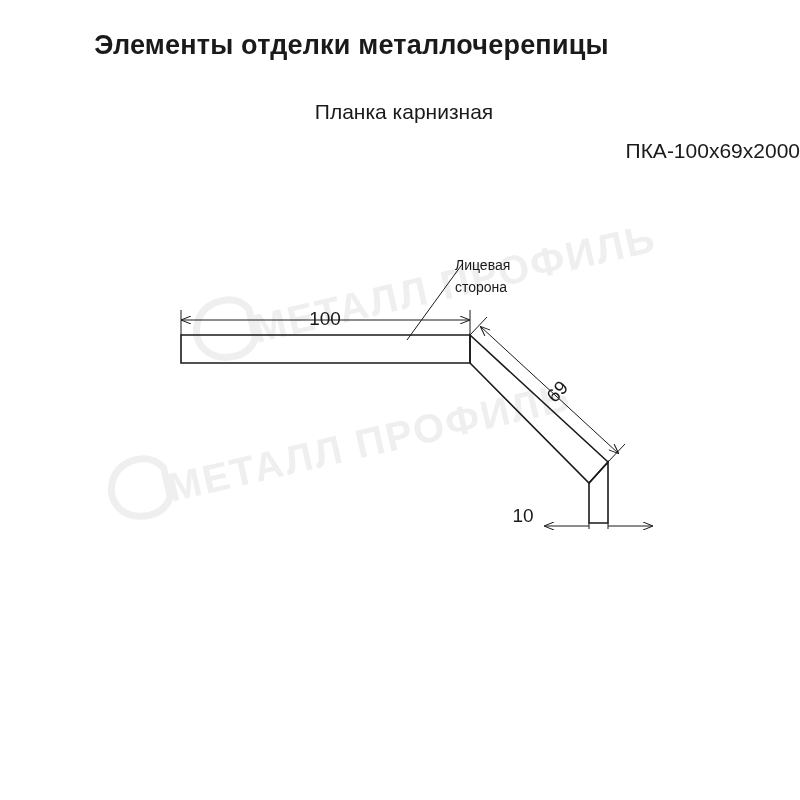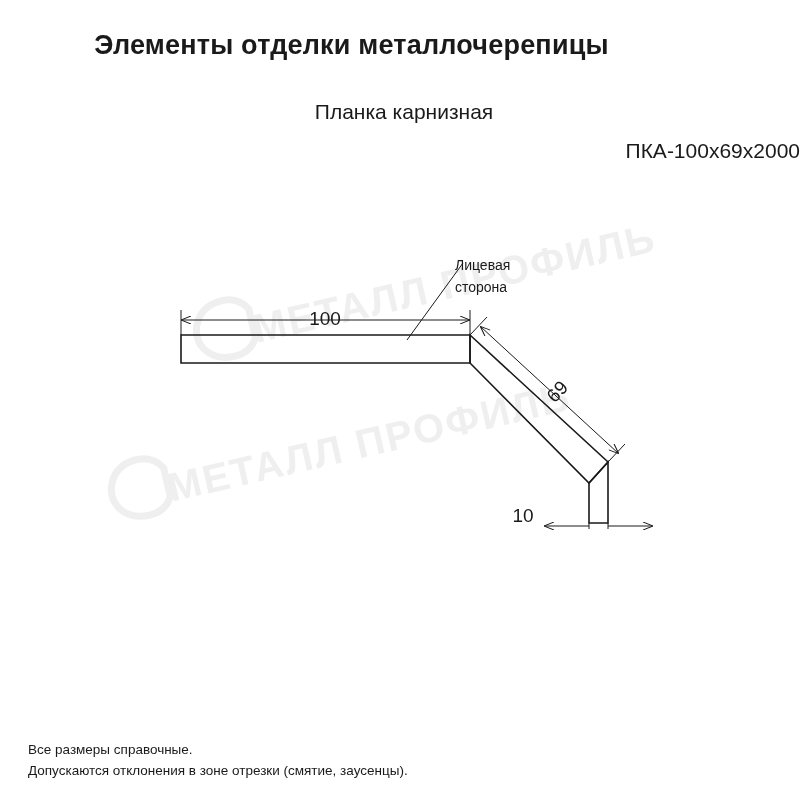--- a/index.html
+++ b/index.html
@@ -151,18 +151,14 @@
       <text x="523" y="322" class="lbl" text-anchor="middle">10</text>
 
       <g stroke="#1a1a1a" stroke-width="1" fill="none">
         <line x1="407" y1="140" x2="463" y2="63"></line>
       </g>
       <text x="455" y="70" class="lbl-small">Лицевая</text>
       <text x="455" y="92" class="lbl-small">сторона</text>
     </svg>
   </div>
 
-  <div class="footer">
-    <div>Все размеры справочные.</div>
-    <div>Допускаются отклонения в зоне отрезки (смятие, заусенцы).</div>
-  </div>
 
 </div>
 
 </body></html>

